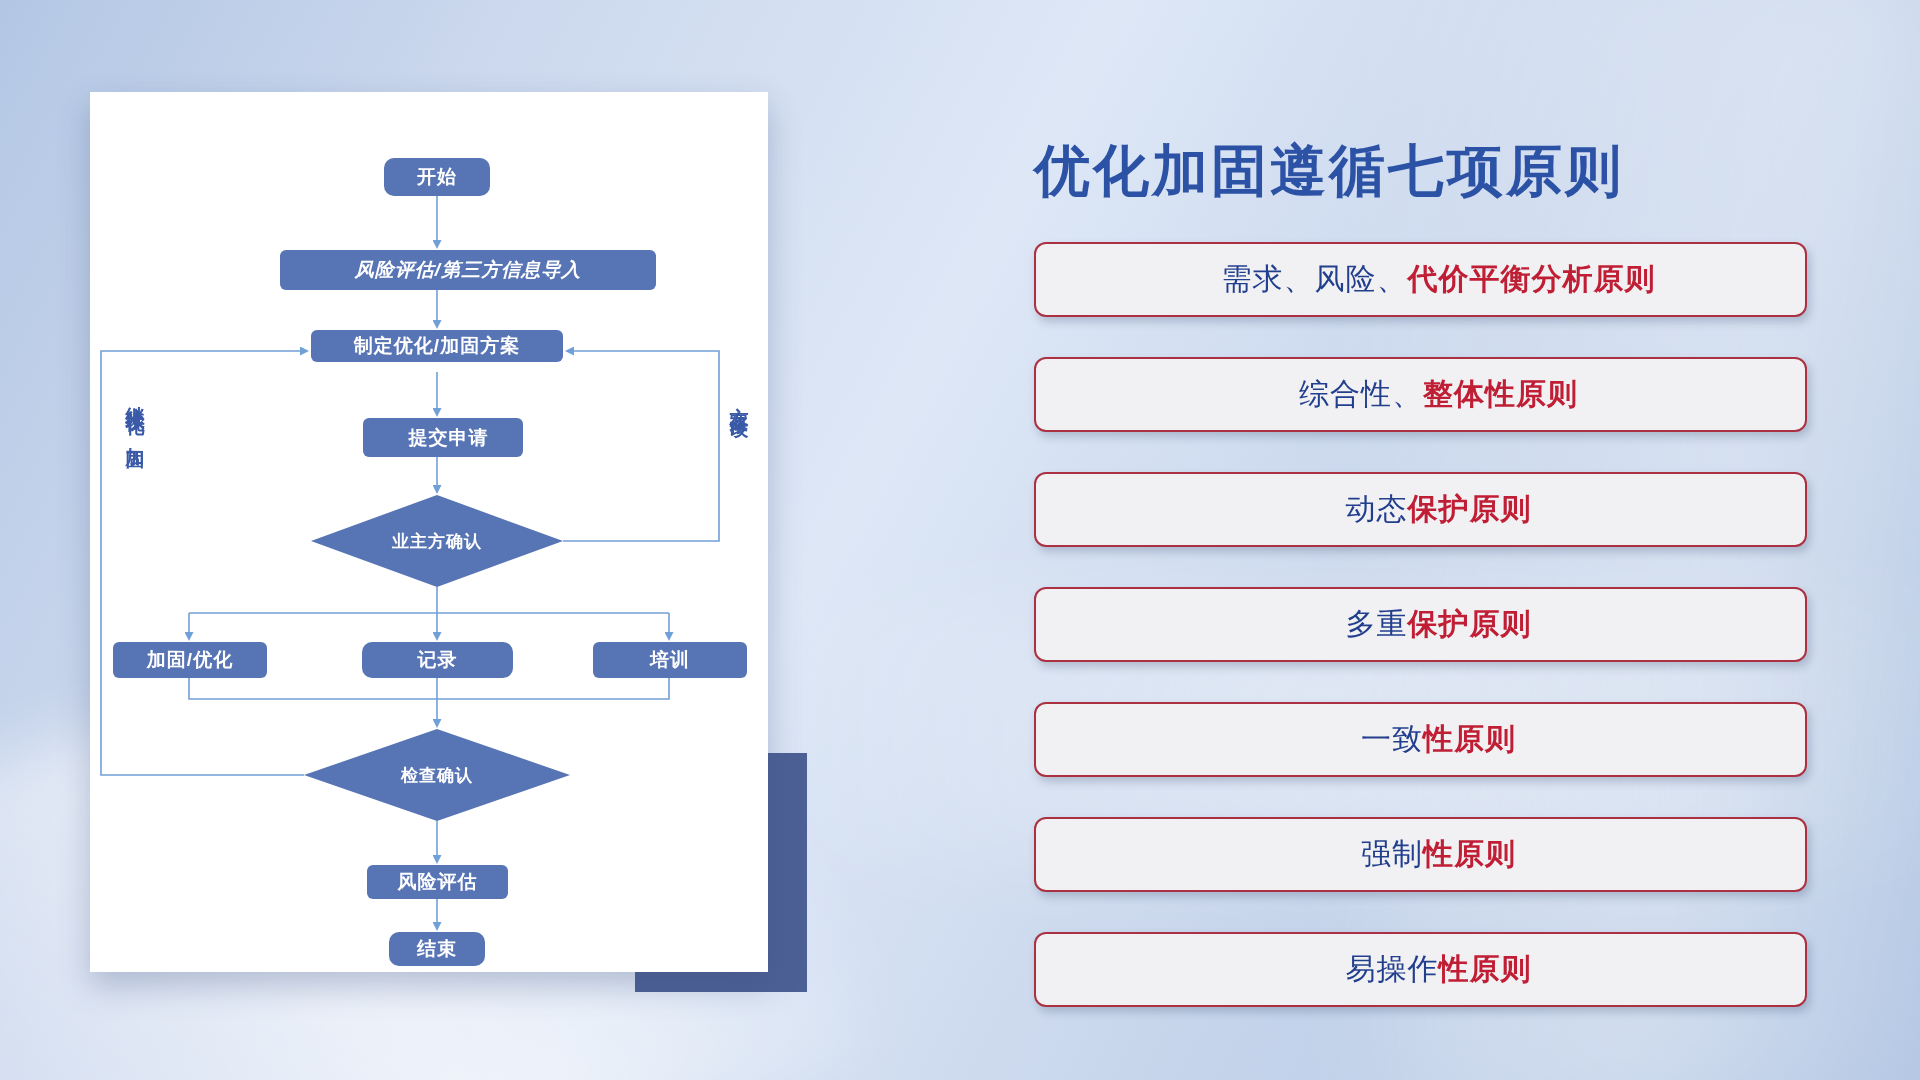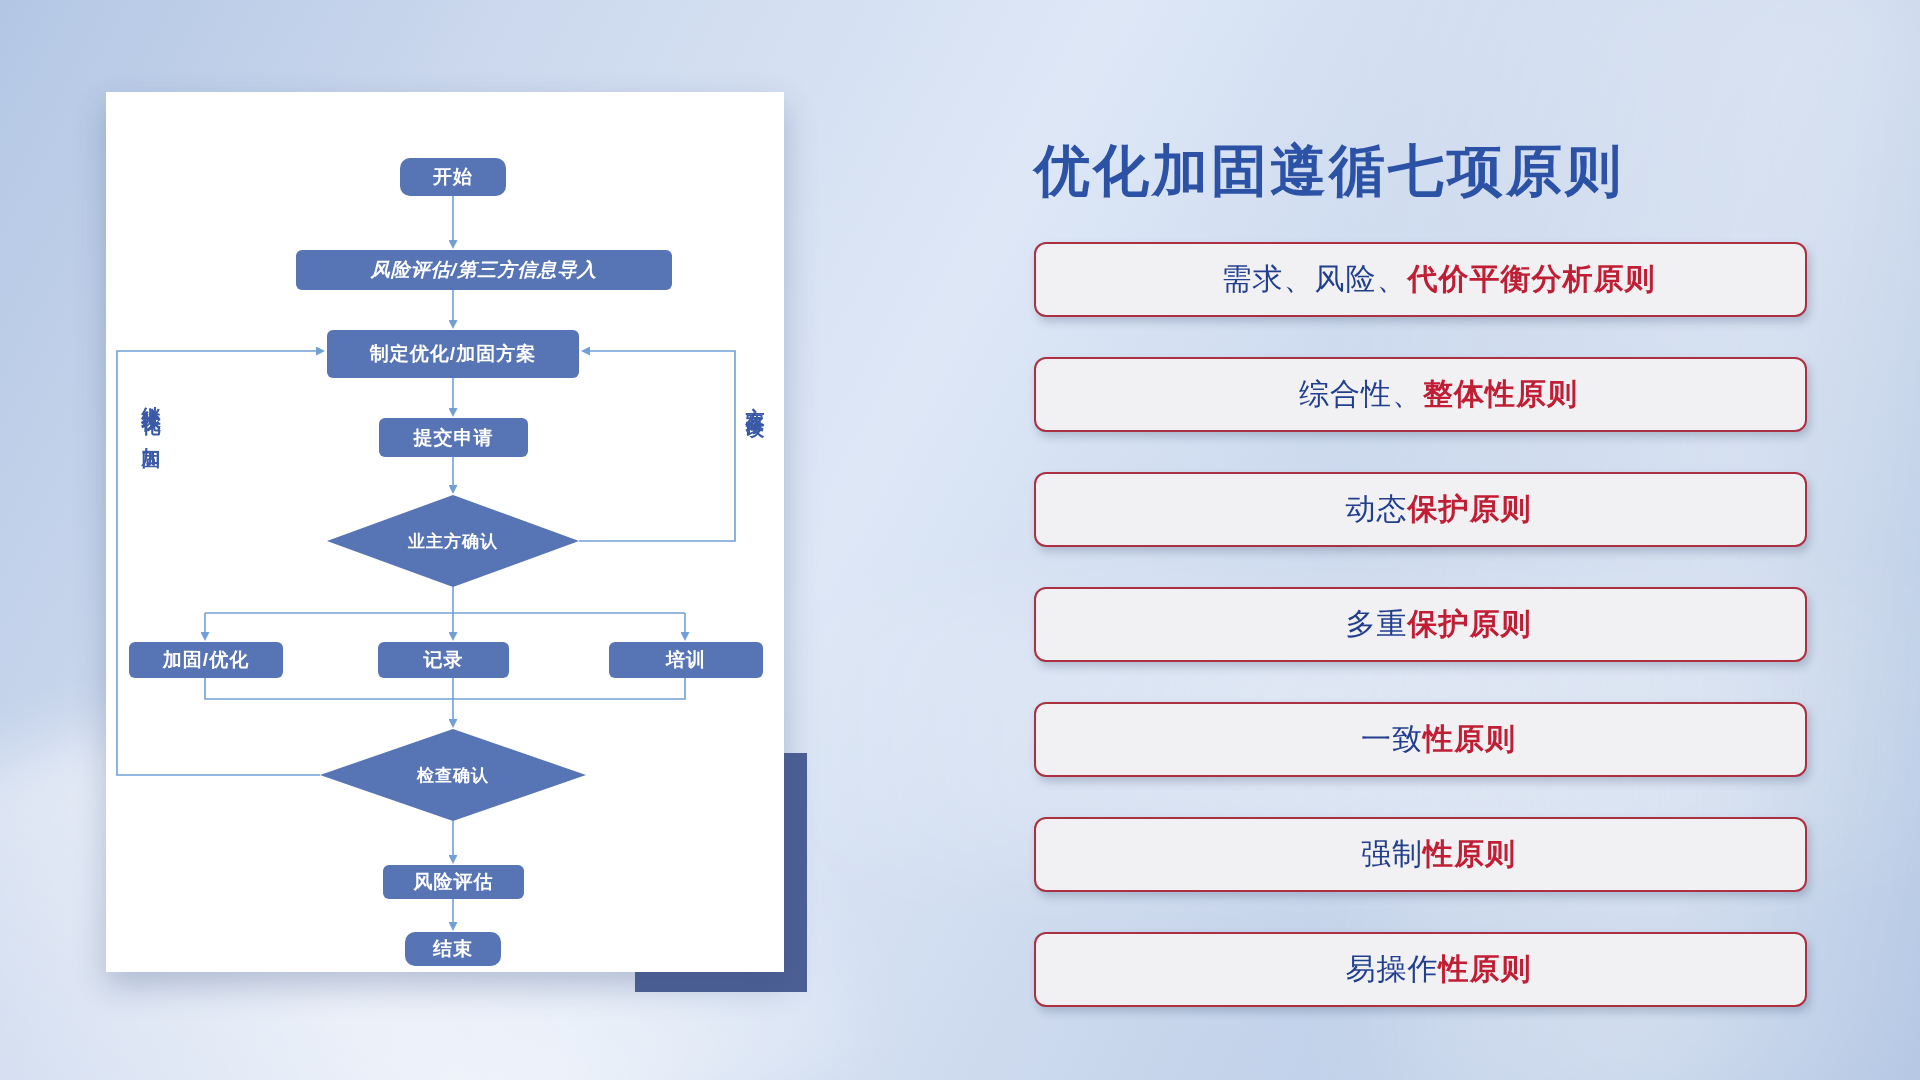--- a/index.html
+++ b/index.html
@@ -14,21 +14,21 @@
     transform:rotate(-16deg);filter:blur(28px);}
   .streak.s2{left:1380px;top:-60px;width:620px;height:1200px;
     background:linear-gradient(100deg,rgba(255,255,255,0),rgba(255,255,255,.38) 55%,rgba(255,255,255,0));
     filter:blur(55px);}
   .streak.s3{left:760px;top:600px;width:1240px;height:260px;
     background:linear-gradient(90deg,rgba(255,255,255,0),rgba(255,255,255,.42) 45%,rgba(255,255,255,0));
     filter:blur(45px);}
 
   
   .accent-rect{position:absolute;left:635px;top:753px;width:172px;height:239px;background:#4c6095;}
-  .whiteboard{position:absolute;left:106px;top:92px;width:678px;height:880px;background:#ffffff;
+  .whiteboard{position:absolute;left:90px;top:92px;width:678px;height:880px;background:#ffffff;
     box-shadow:0 14px 30px rgba(60,80,130,.30);}
   .fc{position:absolute;inset:0;}
   .fc svg{position:absolute;left:0;top:0;}
   .node{position:absolute;background:#5774b4;color:#ffffff;display:flex;align-items:center;justify-content:center;
     font-size:19px;font-weight:700;border-radius:6px;letter-spacing:1px;white-space:nowrap;}
   .node.pill{border-radius:10px;}
   .node.diamond{clip-path:polygon(50% 0%,100% 50%,50% 100%,0% 50%);border-radius:0;font-size:17px;}
   .vlabel{position:absolute;writing-mode:vertical-rl;text-orientation:upright;color:#3a5aa8;
     font-weight:700;font-size:19px;letter-spacing:4px;white-space:nowrap;}
 
@@ -77,29 +77,29 @@
           <line x1="347" y1="807" x2="347" y2="837" marker-end="url(#arr)"></line>
           <polyline points="473,449 629,449 629,259 477,259" marker-end="url(#arr)"></polyline>
           <polyline points="214,683 11,683 11,259 217,259" marker-end="url(#arr)"></polyline>
         </g>
       </svg>
 
       <div class="node pill" style="left:294px;top:66px;width:106px;height:38px;">开始</div>
 
       <div class="node" style="left:190px;top:158px;width:376px;height:40px;font-style:italic;">风险评估/第三方信息导入</div>
 
-      <div class="node" style="left:221px;top:238px;width:252px;height:48px;">制定优化/加固方案</div>
+      <div class="node" style="left:221px;top:238px;width:252px;height:32px;">制定优化/加固方案</div>
 
-      <div class="node" style="left:273px;top:326px;width:149px;height:39px;">提交申请</div>
+      <div class="node" style="left:273px;top:326px;width:149px;height:39px;padding-left:11px;">提交申请</div>
 
       <div class="node diamond" style="left:221px;top:403px;width:252px;height:92px;">业主方确认</div>
 
       <div class="node" style="left:23px;top:550px;width:154px;height:36px;">加固/优化</div>
 
-      <div class="node" style="left:272px;top:550px;width:131px;height:36px;">记录</div>
+      <div class="node" style="left:272px;top:550px;width:151px;height:36px;border-radius:10px;">记录</div>
 
       <div class="node" style="left:503px;top:550px;width:154px;height:36px;">培训</div>
 
       <div class="node diamond" style="left:214px;top:637px;width:266px;height:92px;">检查确认</div>
 
       <div class="node" style="left:277px;top:773px;width:141px;height:34px;">风险评估</div>
 
       <div class="node pill" style="left:299px;top:840px;width:96px;height:34px;">结束</div>
 
       <div class="vlabel" style="left:32px;top:298px;">继续优化/加固</div>

